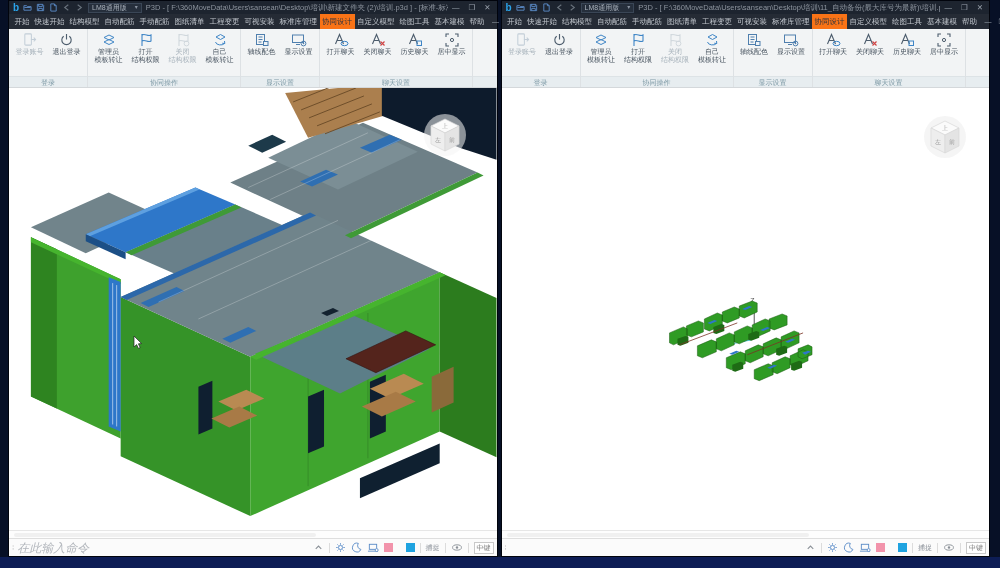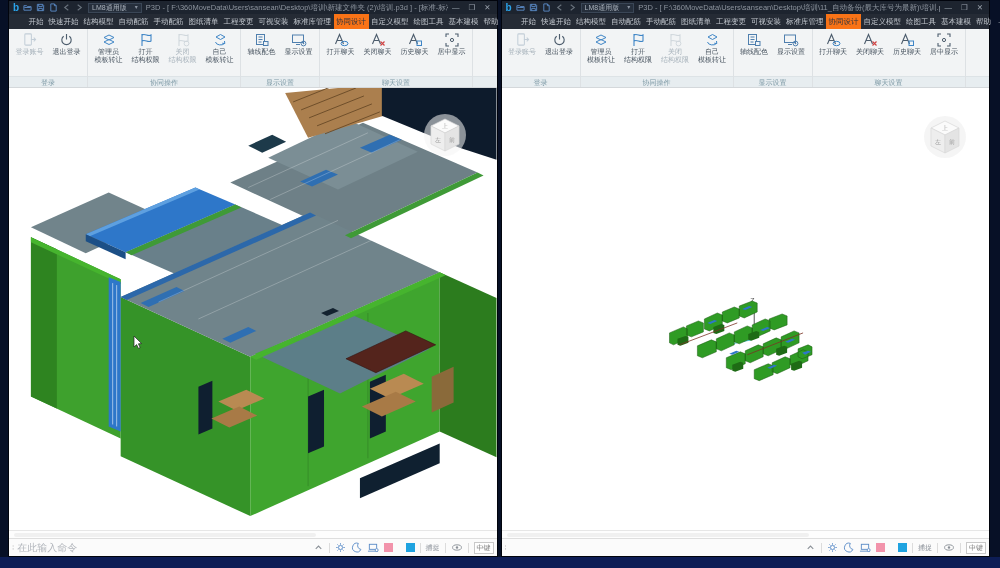--- a/index.html
+++ b/index.html
@@ -14,21 +14,21 @@
   .logo { color:#2aa4ea; font-weight:bold; font-size:10px; line-height:10px; }
   .qicon { display:flex; align-items:center; }
   .qicon svg { display:block; }
   .version-dropdown { background:#262f3c; border:1px solid #3a4656; color:#aab2bc; font-size:7px; height:10px; line-height:9px; padding:0 3px; display:flex; align-items:center; gap:8px; white-space:nowrap; }
   .caret { font-size:6px; color:#8a93a0; }
   .title-text { flex:1; min-width:0; text-align:center; font-size:7.5px; color:#8d949e; white-space:nowrap; overflow:hidden; }
   .win-controls { display:flex; gap:9px; align-items:center; padding-right:2px; }
   .win-controls span { font-size:7.5px; color:#9aa2ac; line-height:10px; }
 
   
-  .tabrow { height:15px; background:#252b35; display:flex; align-items:stretch; padding-left:17px; flex:0 0 auto; }
+  .tabrow { height:15px; background:#252b35; display:flex; align-items:stretch; padding-left:3px; flex:0 0 auto; }
   .tab { padding:0 2.5px; display:flex; align-items:center; font-size:7.5px; color:#c2c7ce; white-space:nowrap; }
   .tab.active { background:#f97316; color:#2b3340; }
   .doc-controls { margin-left:auto; display:flex; gap:7px; align-items:center; padding:0 5px; }
   .doc-controls span { font-size:7px; color:#9aa2ac; }
 
   
   .ribbon { height:59px; background:#f2f4f5; display:flex; border-bottom:1px solid #d4d8db; flex:0 0 auto; }
   .rgroup { display:flex; flex-direction:column; border-right:1px solid #dde1e4; }
   .rgroup.filler { flex:1; border-right:none; }
   .rbtns { flex:1; display:flex; align-items:stretch; padding:1px 2px 0; }
@@ -45,21 +45,21 @@
   .viewcube { position:absolute; width:44px; height:44px; }
   .vc-left { top:25px; right:30px; }
   .vc-right { top:27px; right:22px; }
   .cursor-arrow { position:absolute; left:124px; top:248px; width:10px; height:14px; }
 
   
   .cmdstrip { height:8px; background:#fdfdfd; border-top:1px solid #e6e6e6; flex:0 0 auto; }
   .cmdstrip .thumb { width:62%; height:4px; margin:2px 0 0 5px; background:#f0f0f0; border-radius:2px; }
   .statusbar { height:18px; background:#fbfbfb; border-top:1px solid #dedede; display:flex; align-items:center; padding:0 3px; gap:4px; flex:0 0 auto; }
   .grip { color:#c9c9c9; font-size:8px; letter-spacing:-1px; }
-  .cmd-input { flex:1; min-width:0; border:none; outline:none; background:transparent; font-size:10px; color:#555; }
+  .cmd-input { flex:1; min-width:0; border:none; outline:none; background:transparent; font-size:12px; color:#555;font-style:italic; }
   .cmd-input::placeholder { color:#b2b6bc; }
   .sicons { display:flex; align-items:center; gap:5px; }
   .sep { width:1px; height:10px; background:#dcdcdc; }
   .swatch { width:9px; height:9px; }
   .swatch.pink { background:#f293ab; margin-right:8px; }
   .swatch.blue { background:#1fa3e0; }
   .slabel { font-size:7px; color:#8b9199; white-space:nowrap; }
   .midkey { border:1px solid #c9c9c9; background:#fff; color:#777; font-size:7px; height:12px; line-height:10px; padding:0 2px; white-space:nowrap; }
   .bottom-band { height:11px; background:#0d1d55; flex:0 0 auto; }
 </style>

